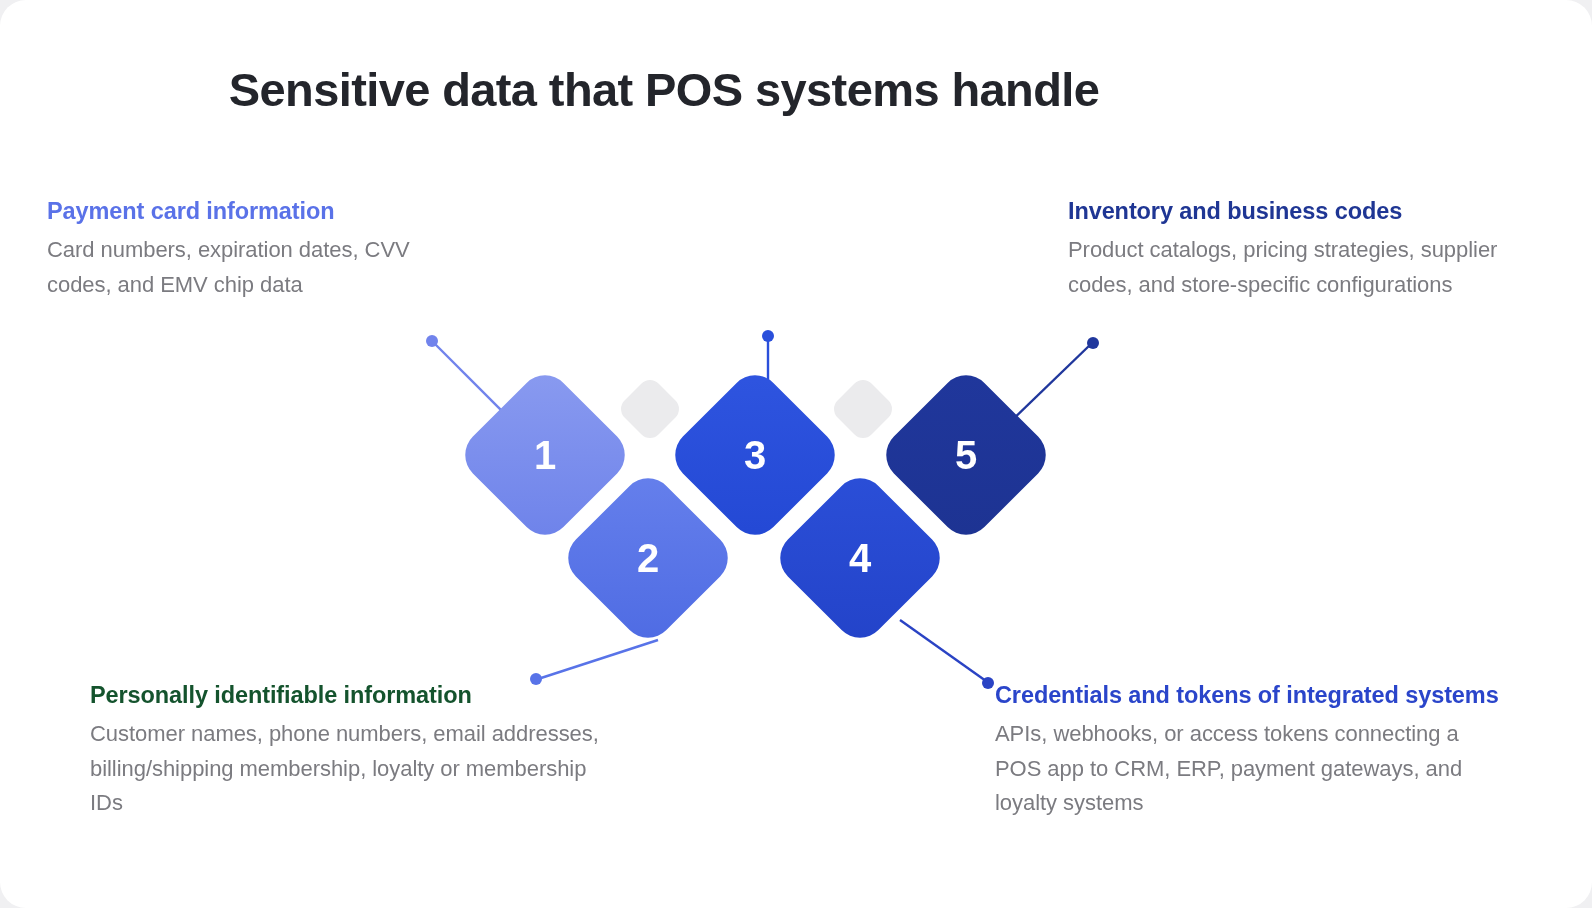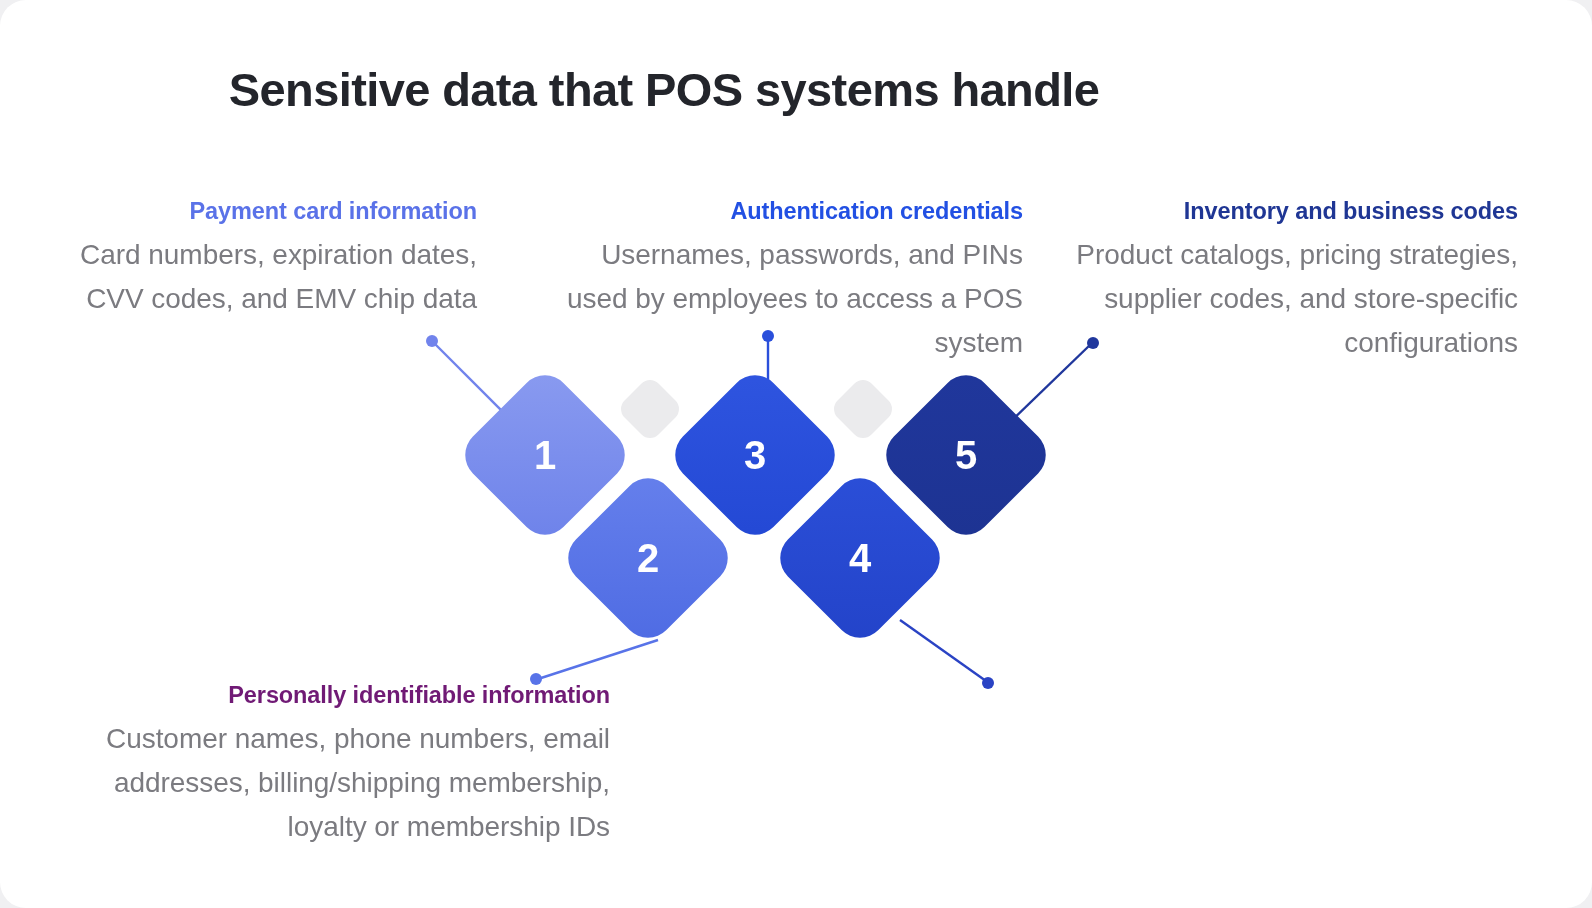--- a/index.html
+++ b/index.html
@@ -30,32 +30,32 @@
     width: 1328px;
     text-align: center;
     font-size: 47px;
     font-weight: 700;
     letter-spacing: -0.6px;
     color: #23252b;
     line-height: 1.2;
   }
 
   
-  .block { position: absolute; text-align: right; }
+  .block { position: absolute; }
 
   .block-heading {
     font-size: 23.5px;
     font-weight: 700;
     line-height: 1.32;
     letter-spacing: -0.1px;
     margin-bottom: 6px;
   }
 
   .block-body {
-    font-size: 28px;
+    font-size: 22px;
     font-weight: 400;
     line-height: 1.57;
     color: #7b7b80;
     letter-spacing: -0.05px;
   }
 
   #blk1 { left: 47px;   top: 196px;  width: 430px; }
   #blk3 { left: 543px;  top: 196px;  width: 480px; }
   #blk5 { left: 1068px; top: 196px;  width: 450px; }
   #blk2 { left: 90px;   top: 680px;  width: 520px; }
@@ -179,29 +179,29 @@
   <div class="dgroup" id="d4">
     <div class="diamond c4"></div>
     <div class="diamond-label">4</div>
   </div>
 
   <div class="block" id="blk1">
     <div class="block-heading" style="color:#5a72e8">Payment card information</div>
     <div class="block-body">Card numbers, expiration dates, CVV codes, and EMV chip data</div>
   </div>
 
-  <div class="block" id="blk3">
-    <div class="block-heading" style="color:#2250e3">Authentication credentials</div>
-    <div class="block-body">Usernames, passwords, and PINs used by employees to access a POS system</div>
-  </div>
 
   <div class="block" id="blk5">
     <div class="block-heading" style="color:#1f3694">Inventory and business codes</div>
     <div class="block-body">Product catalogs, pricing strategies, supplier codes, and store-specific configurations</div>
   </div>
 
   <div class="block" id="blk2">
-    <div class="block-heading" style="color:#701a75">Personally identifiable information</div>
+    <div class="block-heading" style="color:#14532d">Personally identifiable information</div>
     <div class="block-body">Customer names, phone numbers, email addresses, billing/shipping membership, loyalty or membership IDs</div>
   </div>
 
+  <div class="block" id="blk4">
+    <div class="block-heading" style="color:#2a45ca">Credentials and tokens of integrated systems</div>
+    <div class="block-body">APIs, webhooks, or access tokens connecting a POS app to CRM, ERP, payment gateways, and loyalty systems</div>
+  </div>
 
 </div>
 
 </body></html>

